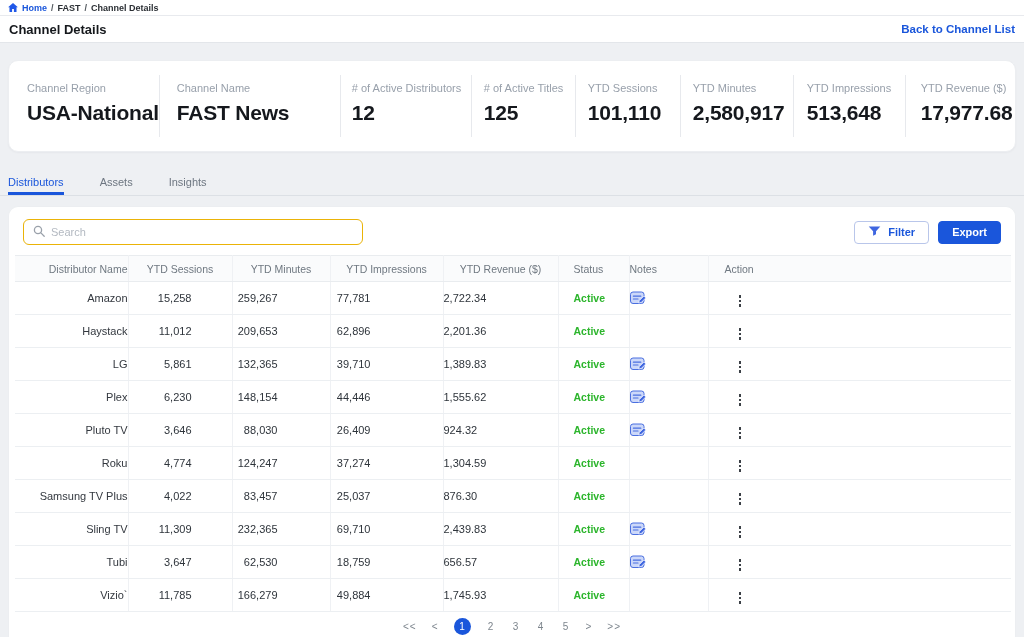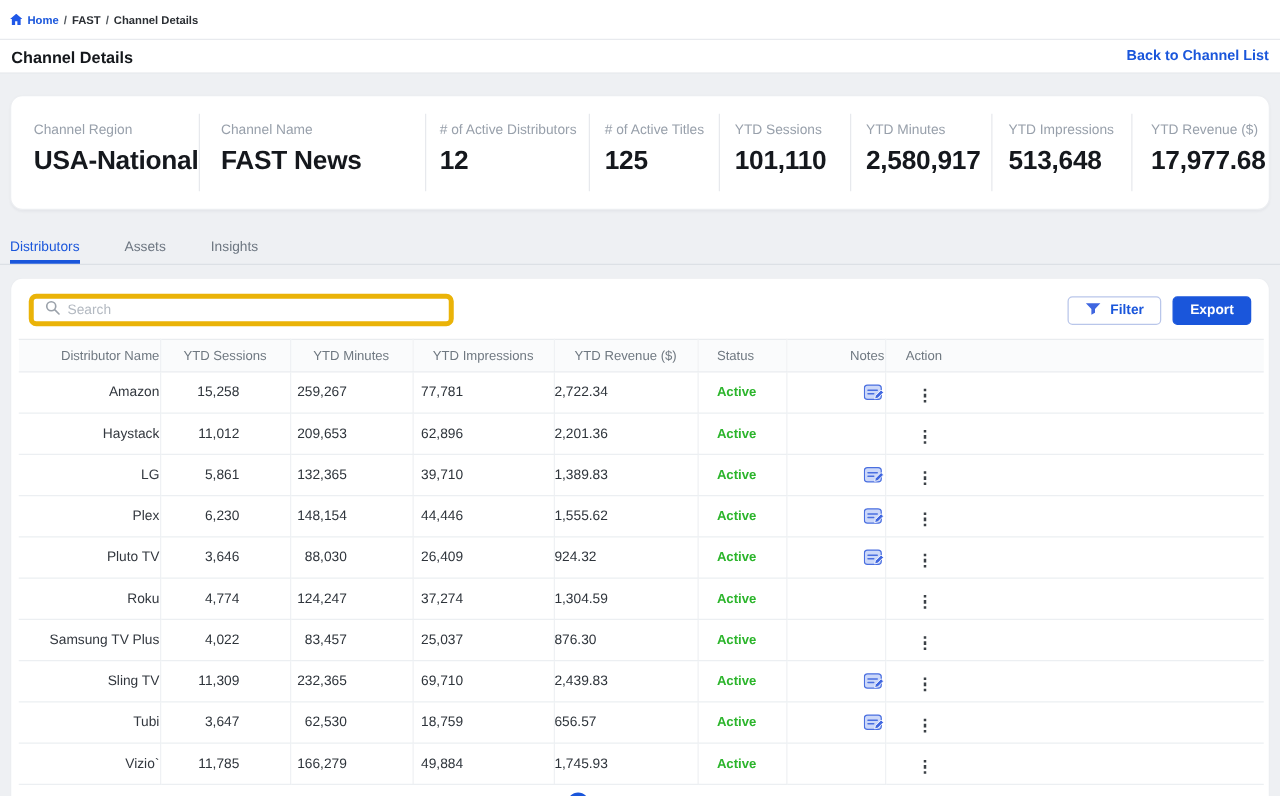--- a/index.html
+++ b/index.html
@@ -10,21 +10,21 @@
     --dark:#16191d;
   }
   *{box-sizing:border-box;margin:0;padding:0;}
   body{
     width:1024px;height:637px;overflow:hidden;
     font-family:"Liberation Sans", sans-serif;
     background:#eef0f3;color:var(--dark);
   }
   
   .crumb-bar{
-    height:32px;background:#fff;border-bottom:1px solid var(--border);
+    height:16px;background:#fff;border-bottom:1px solid var(--border);
     display:flex;align-items:center;padding:0 8px;gap:4px;
     font-size:9px;font-weight:bold;color:#2b2f34;
   }
   .crumb-bar .home-icon{display:flex;align-items:center;}
   .crumb-link{color:var(--primary);cursor:pointer;}
   .crumb-sep{color:#50565c;}
   
   .page-header{
     height:27px;background:#fff;border-bottom:1px solid #e3e6ea;
     display:flex;align-items:center;justify-content:space-between;padding:0 9px;
@@ -54,21 +54,21 @@
   .tabs{margin-top:16px;height:28px;border-bottom:1px solid #dce0e5;padding-left:8px;display:flex;gap:36px;}
   .tab{font-size:11px;color:#6d7681;padding:8px 0 0;cursor:pointer;height:100%;}
   .tab.active{color:var(--primary);font-weight:normal;border-bottom:3px solid var(--primary);}
   
   .table-card{
     margin:10px 8px 0;height:431px;background:#fff;
     border-radius:10px 10px 0 0;border:1px solid #eceef1;border-bottom:none;
   }
   .toolbar{display:flex;justify-content:space-between;align-items:center;padding:12px 14px 10px;}
   .search-box{
-    width:340px;height:26px;border:4px solid #eab308;border-radius:6px;
+    width:340px;height:26px;border:1px solid #eab308;border-radius:6px;
     display:flex;align-items:center;padding:0 9px;gap:6px;background:#fff;
   }
   .search-box input{
     border:none;outline:none;flex:1;font-size:11px;color:#333;
     font-family:"Liberation Sans", sans-serif;background:transparent;
   }
   .search-box input::placeholder{color:#b3b9c1;}
   .btn-group{display:flex;gap:9px;}
   .btn{
     height:23px;border-radius:4px;font-size:11px;font-weight:bold;cursor:pointer;
@@ -90,21 +90,21 @@
   }
   td{height:33px;border-bottom:1px solid #eceff2;font-size:11px;color:#2e343b;}
   th.c-name,td.c-name{text-align:right;padding-left:14px;}
   td.c-name{color:#33383f;}
   th.c-sessions,th.c-minutes,th.c-impressions,th.c-revenue{text-align:center;}
   td.c-sessions{text-align:right;padding-right:40px;}
   td.c-minutes{text-align:right;padding-right:52px;}
   td.c-impressions{text-align:right;padding-right:72px;}
   td.c-revenue{text-align:right;padding-right:88px;}
   th.c-status,td.c-status{text-align:left;padding-left:15px;}
-  th.c-notes,td.c-notes{text-align:right;}
+  th.c-notes,td.c-notes{text-align:left;}
   th.c-action{text-align:left;padding-left:16px;}
   td.c-action{padding-left:26px;}
   .status{color:var(--green);font-weight:bold;font-size:10.5px;}
   .note-btn{display:inline-flex;cursor:pointer;vertical-align:middle;}
   .kebab{display:inline-flex;flex-direction:column;gap:2px;cursor:pointer;padding:2px 4px;}
   .kebab i{width:2.5px;height:2.5px;background:#3b4046;display:block;}
   
   .pagination{
     margin-top:6px;display:flex;justify-content:center;align-items:center;gap:15px;
     font-size:10px;color:#7d858d;

